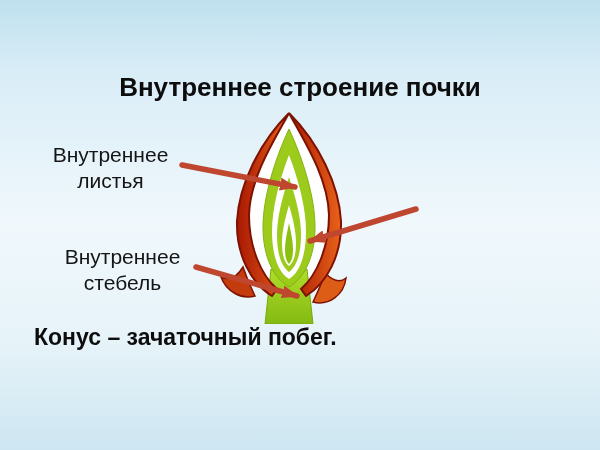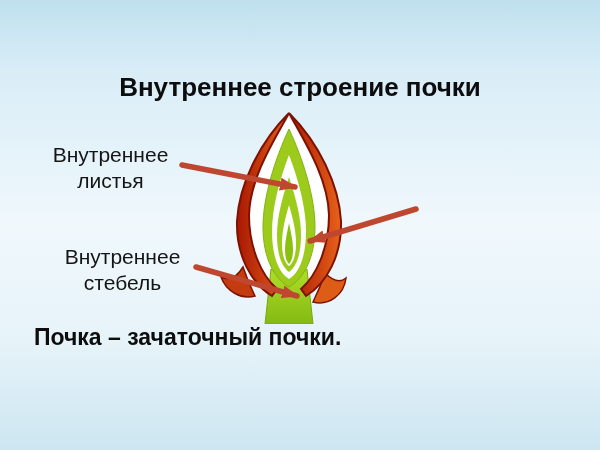--- a/index.html
+++ b/index.html
@@ -58,21 +58,21 @@
 
 <div class="slide">
 
   <h1 class="title">Внутреннее строение почки</h1>
 
   <div class="label label-leaves">Внутреннее
 листья</div>
   <div class="label label-stem">Внутреннее
 стебель</div>
 
-  <div class="caption">Почка – зачаточный почки.</div>
+  <div class="caption">Конус – зачаточный побег.</div>
 
   <svg class="bud-svg" width="160" height="215" viewBox="0 0 160 215">
     <defs>
       <linearGradient id="scaleGrad" x1="0" y1="0" x2="1" y2="0">
         <stop offset="0" stop-color="#a81803"></stop>
         <stop offset="1" stop-color="#e8621a"></stop>
       </linearGradient>
       <linearGradient id="stemGrad" x1="0" y1="0" x2="0" y2="1">
         <stop offset="0" stop-color="#b0dd2a"></stop>
         <stop offset="1" stop-color="#84ba12"></stop>

